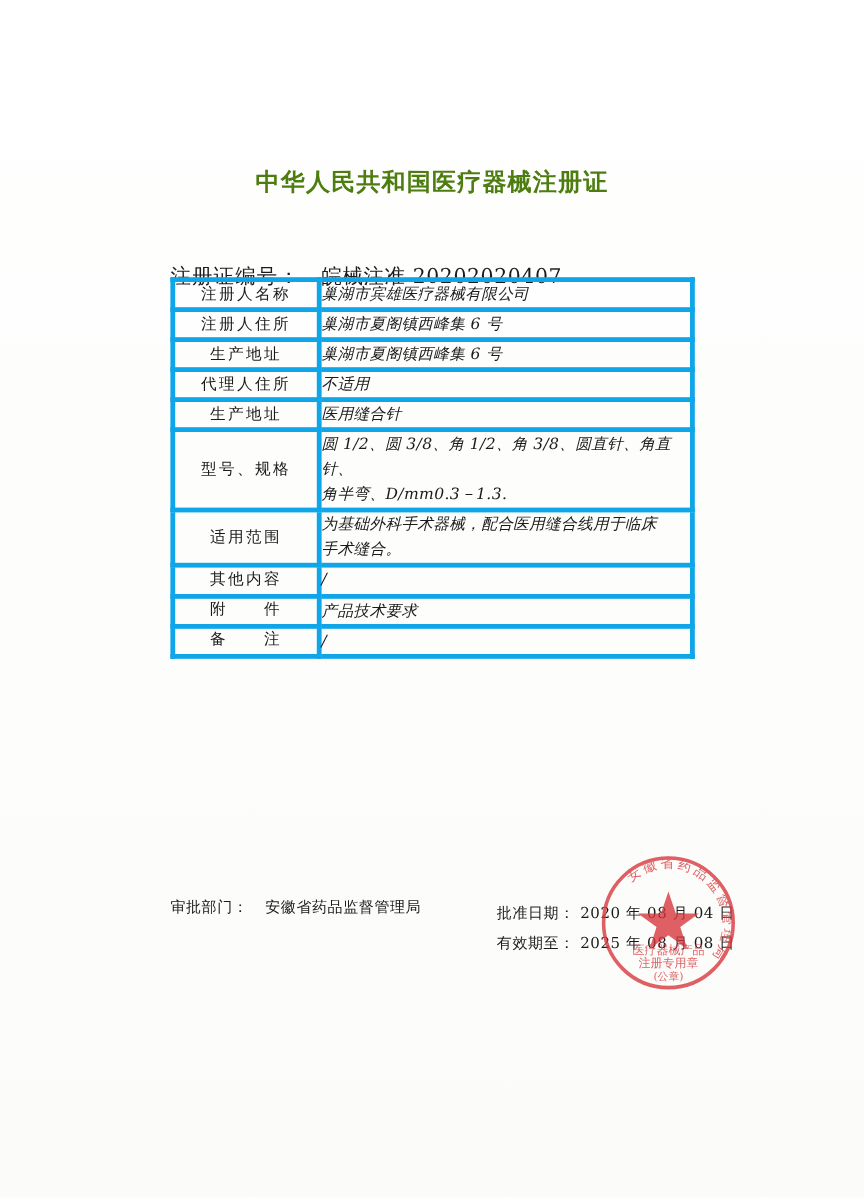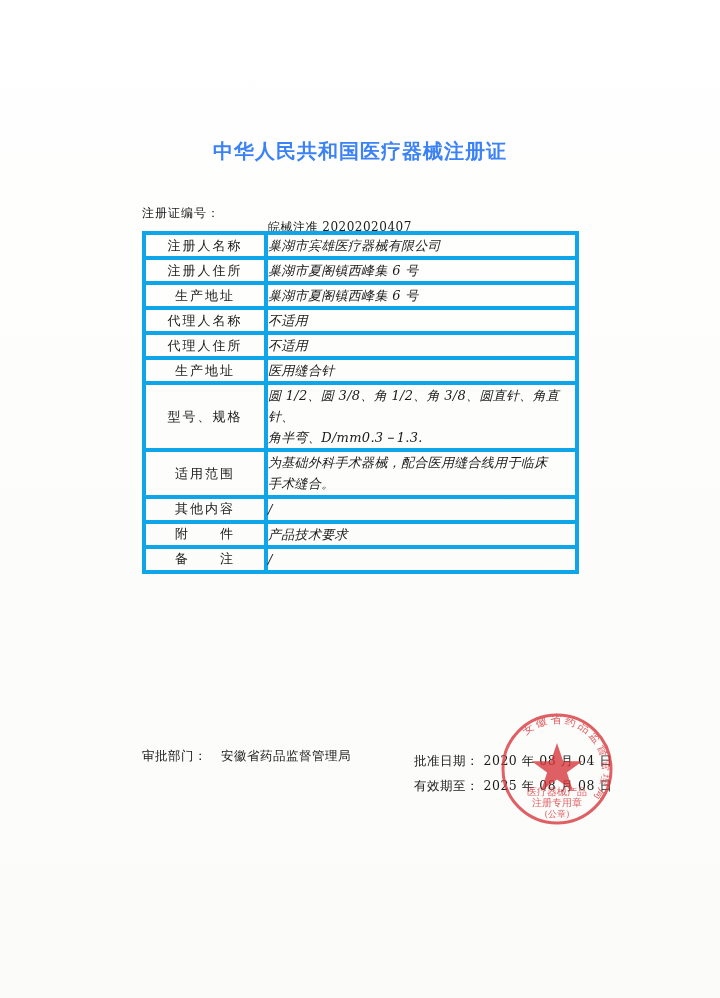--- a/index.html
+++ b/index.html
@@ -32,32 +32,32 @@
 
   .doc-title {
     position: absolute;
     top: 138px;
     left: 0;
     width: 720px;
     text-align: center;
     font-size: 20px;
     font-weight: bold;
     letter-spacing: 1px;
-    color: #3b82f6;
+    color: #4d7c0f;
     font-family: "DejaVu Serif", "Liberation Serif", serif;
   }
 
   .cert-no-row {
     position: absolute;
     top: 205px;
     left: 142px;
     width: 440px;
     display: flex;
-    align-items: flex-start;
-    font-size: 12px;
+    align-items: flex-end;
+    font-size: 17px;
   }
   .cert-no-label {
     width: 118px;
     letter-spacing: 1px;
   }
   .cert-no-value {
     margin-left: 8px;
     letter-spacing: 0.5px;
     margin-top: 14px;
   }
@@ -146,24 +146,20 @@
         <td class="label-cell">注册人名称</td>
         <td class="value-cell">巢湖市宾雄医疗器械有限公司</td>
       </tr>
       <tr>
         <td class="label-cell">注册人住所</td>
         <td class="value-cell">巢湖市夏阁镇西峰集 6 号</td>
       </tr>
       <tr>
         <td class="label-cell">生产地址</td>
         <td class="value-cell">巢湖市夏阁镇西峰集 6 号</td>
-      </tr>
-      <tr>
-        <td class="label-cell">代理人名称</td>
-        <td class="value-cell">不适用</td>
       </tr>
       <tr>
         <td class="label-cell">代理人住所</td>
         <td class="value-cell">不适用</td>
       </tr>
       <tr>
         <td class="label-cell">生产地址</td>
         <td class="value-cell">医用缝合针</td>
       </tr>
       <tr>

